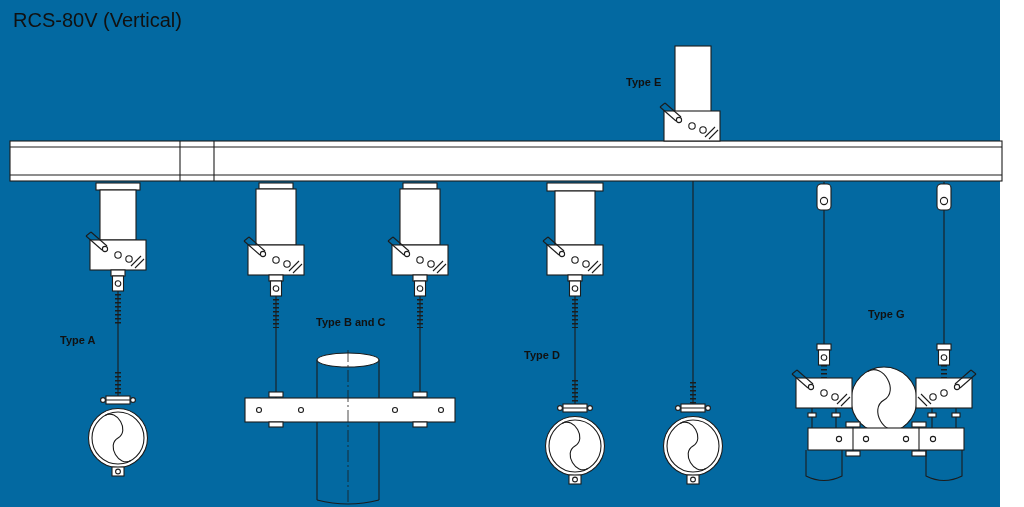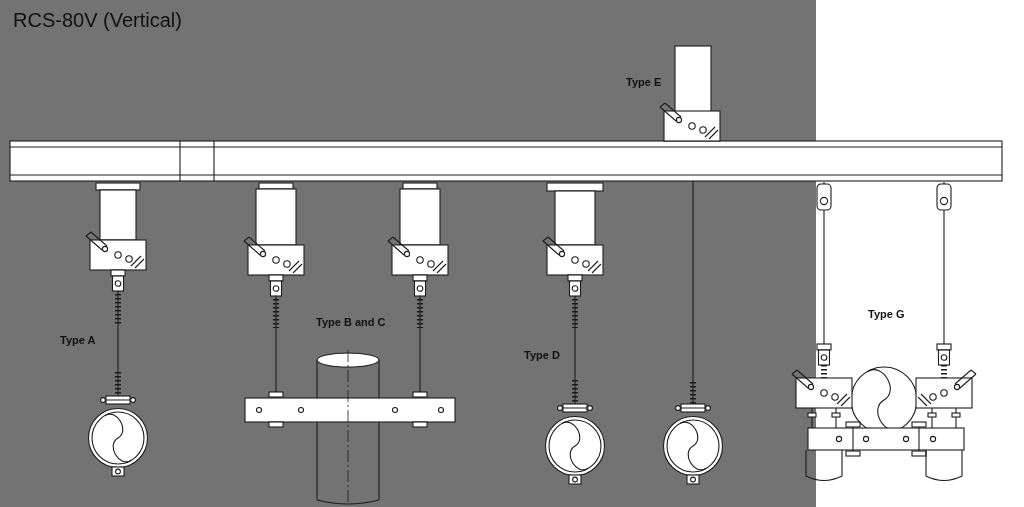--- a/index.html
+++ b/index.html
@@ -1,16 +1,16 @@
 <!DOCTYPE html>
 <html><head>
 <meta charset="utf-8">
 <style>
   html,body{margin:0;padding:0;background:#ffffff;width:1024px;height:507px;overflow:hidden;}
-  .stage{position:relative;width:816px;height:507px;background:#737373;}
+  .stage{position:relative;width:1000px;height:507px;background:#0369a1;}
   svg{display:block;}
   .ln{stroke:#1c1c1c;stroke-width:1.1;fill:none;}
   .fw{stroke:#1c1c1c;stroke-width:1.1;fill:#ffffff;}
   .thread{stroke:#1c1c1c;stroke-width:6;stroke-dasharray:1.6 2.4;fill:none;}
   .cl{stroke:#1c1c1c;stroke-width:0.8;stroke-dasharray:12 3 2 3;fill:none;}
   .lbl{font:bold 11px "Liberation Sans",sans-serif;fill:#111;stroke:none;}
   .title{font:20px "Liberation Sans",sans-serif;fill:#111;stroke:none;}
 </style>
 </head>
 <body>

